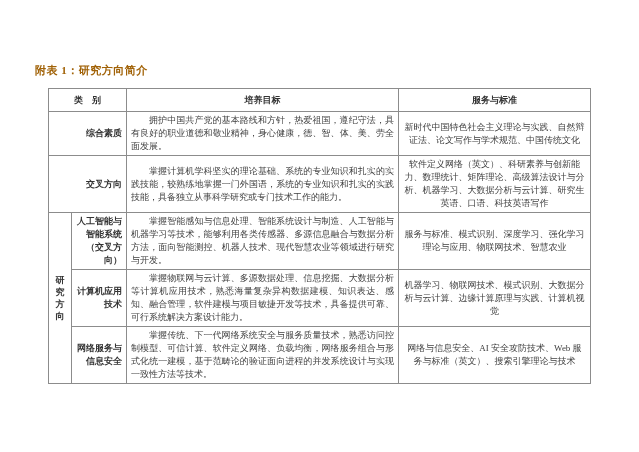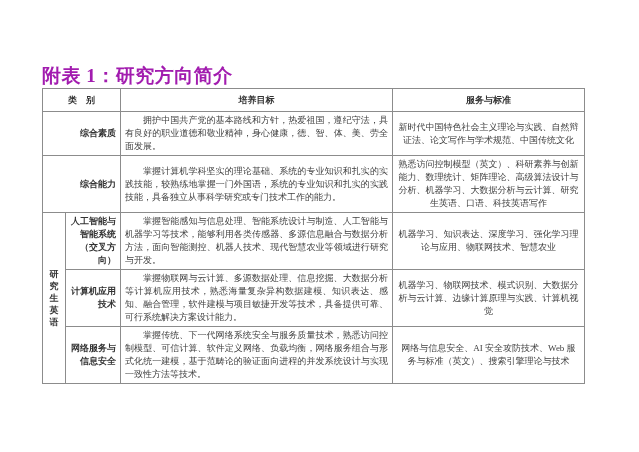--- a/index.html
+++ b/index.html
@@ -11,31 +11,31 @@
     position: relative;
     width: 639px;
     height: 452px;
     background: #ffffff;
     font-family: "Liberation Serif", "DejaVu Serif", serif;
     color: #3a3a3a;
     overflow: hidden;
   }
   .doc-title {
     position: absolute;
-    left: 42px;
+    left: 35px;
     top: 63px;
-    font-size: 19px;
+    font-size: 11px;
     font-weight: bold;
-    color: #a21caf;
+    color: #a16207;
     letter-spacing: 0.5px;
     white-space: nowrap;
   }
   table.research-table {
     position: absolute;
-    left: 42px;
+    left: 48px;
     top: 88px;
     width: 542px;
     border-collapse: collapse;
     table-layout: fixed;
     font-size: 9px;
     line-height: 13px;
     color: #3f3f3f;
     padding-left: 7px;
   }
   .research-table td, .research-table th {
@@ -108,34 +108,34 @@
 
     <tr class="r1">
       <td colspan="2" class="cat-cell">综合素质</td>
       <td class="obj-cell">
         <div class="para">拥护中国共产党的基本路线和方针，热爱祖国，遵纪守法，具有良好的职业道德和敬业精神，身心健康，德、智、体、美、劳全面发展。</div>
       </td>
       <td class="course-cell">新时代中国特色社会主义理论与实践、自然辩证法、论文写作与学术规范、中国传统文化</td>
     </tr>
 
     <tr class="r2">
-      <td colspan="2" class="cat-cell">综合能力</td>
+      <td colspan="2" class="cat-cell">交叉方向</td>
       <td class="obj-cell">
         <div class="para">掌握计算机学科坚实的理论基础、系统的专业知识和扎实的实践技能，较熟练地掌握一门外国语，系统的专业知识和扎实的实践技能，具备独立从事科学研究或专门技术工作的能力。</div>
       </td>
-      <td class="course-cell">熟悉访问控制模型（英文）、科研素养与创新能力、数理统计、矩阵理论、高级算法设计与分析、机器学习、大数据分析与云计算、研究生英语、口语、科技英语写作</td>
+      <td class="course-cell">软件定义网络（英文）、科研素养与创新能力、数理统计、矩阵理论、高级算法设计与分析、机器学习、大数据分析与云计算、研究生英语、口语、科技英语写作</td>
     </tr>
 
     <tr class="r3">
-      <td rowspan="3" class="group-cell">研究生英语</td>
+      <td rowspan="3" class="group-cell">研究方向</td>
       <td class="cat-cell">人工智能与智能系统（交叉方向）</td>
       <td class="obj-cell">
         <div class="para">掌握智能感知与信息处理、智能系统设计与制造、人工智能与机器学习等技术，能够利用各类传感器、多源信息融合与数据分析方法，面向智能测控、机器人技术、现代智慧农业等领域进行研究与开发。</div>
       </td>
-      <td class="course-cell">机器学习、知识表达、深度学习、强化学习理论与应用、物联网技术、智慧农业</td>
+      <td class="course-cell">服务与标准、模式识别、深度学习、强化学习理论与应用、物联网技术、智慧农业</td>
     </tr>
 
     <tr class="r4">
       <td class="cat-cell">计算机应用技术</td>
       <td class="obj-cell">
         <div class="para">掌握物联网与云计算、多源数据处理、信息挖掘、大数据分析等计算机应用技术，熟悉海量复杂异构数据建模、知识表达、感知、融合管理，软件建模与项目敏捷开发等技术，具备提供可靠、可行系统解决方案设计能力。</div>
       </td>
       <td class="course-cell">机器学习、物联网技术、模式识别、大数据分析与云计算、边缘计算原理与实践、计算机视觉</td>
     </tr>
 

